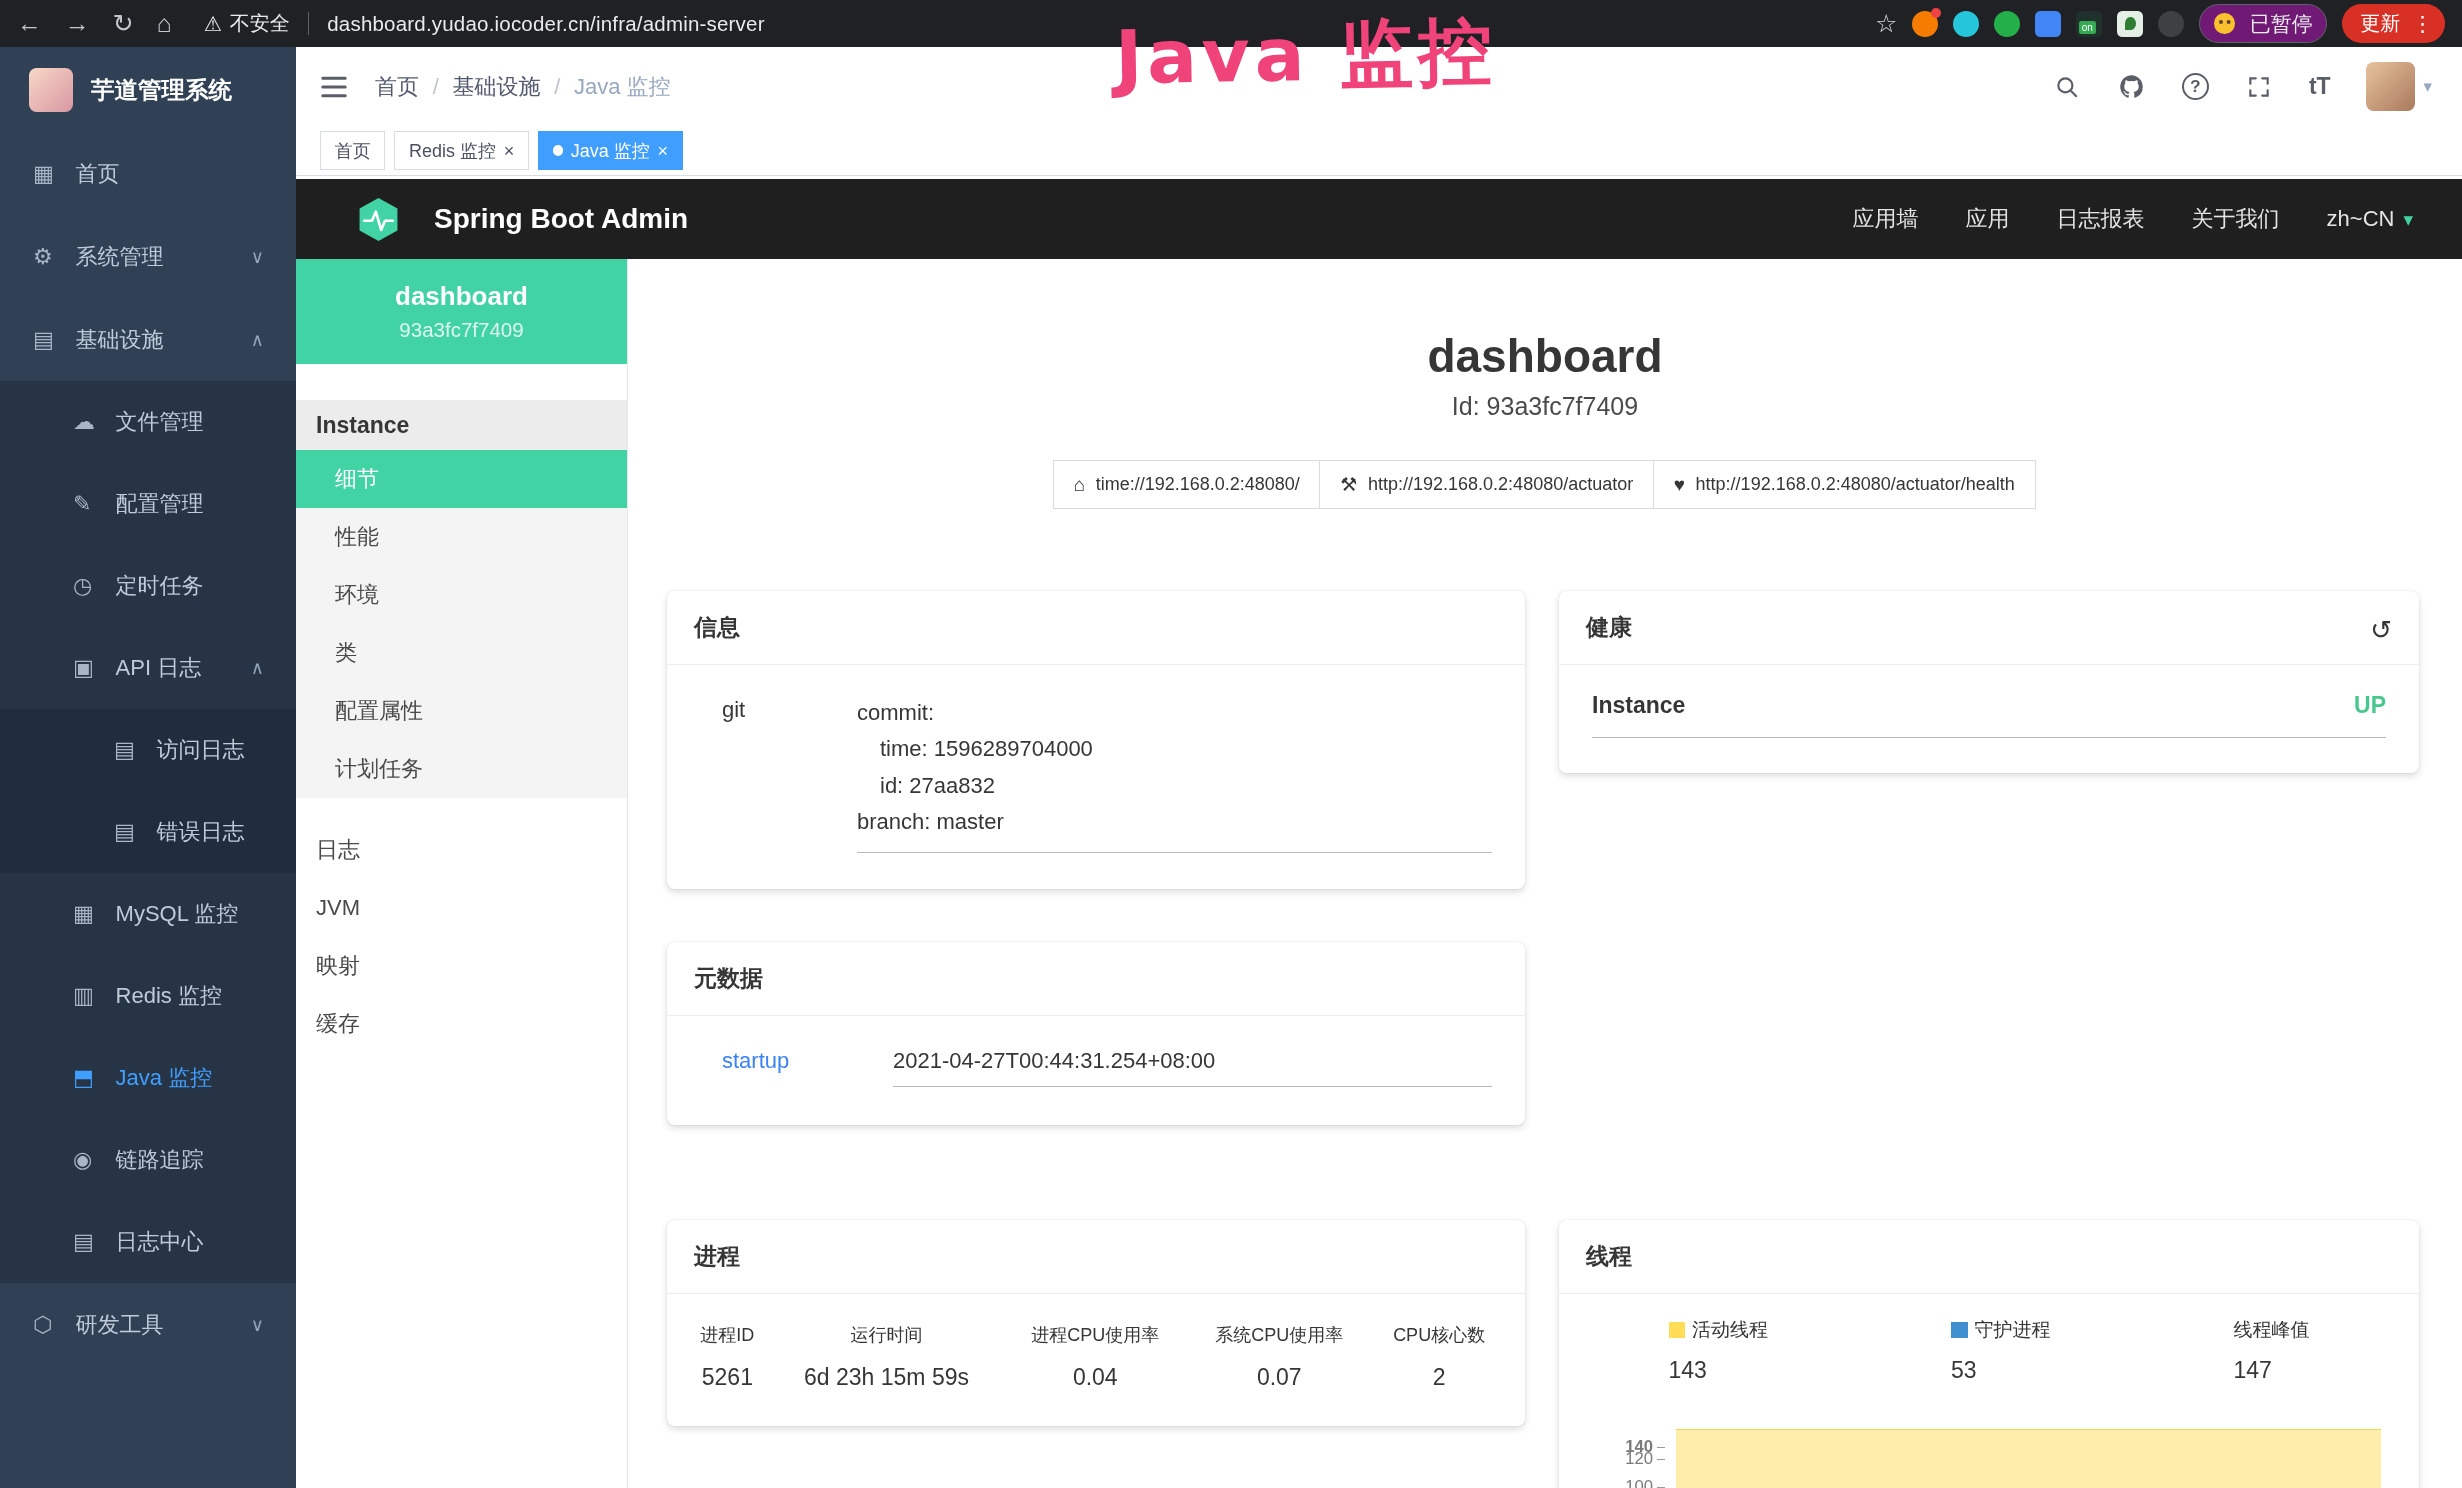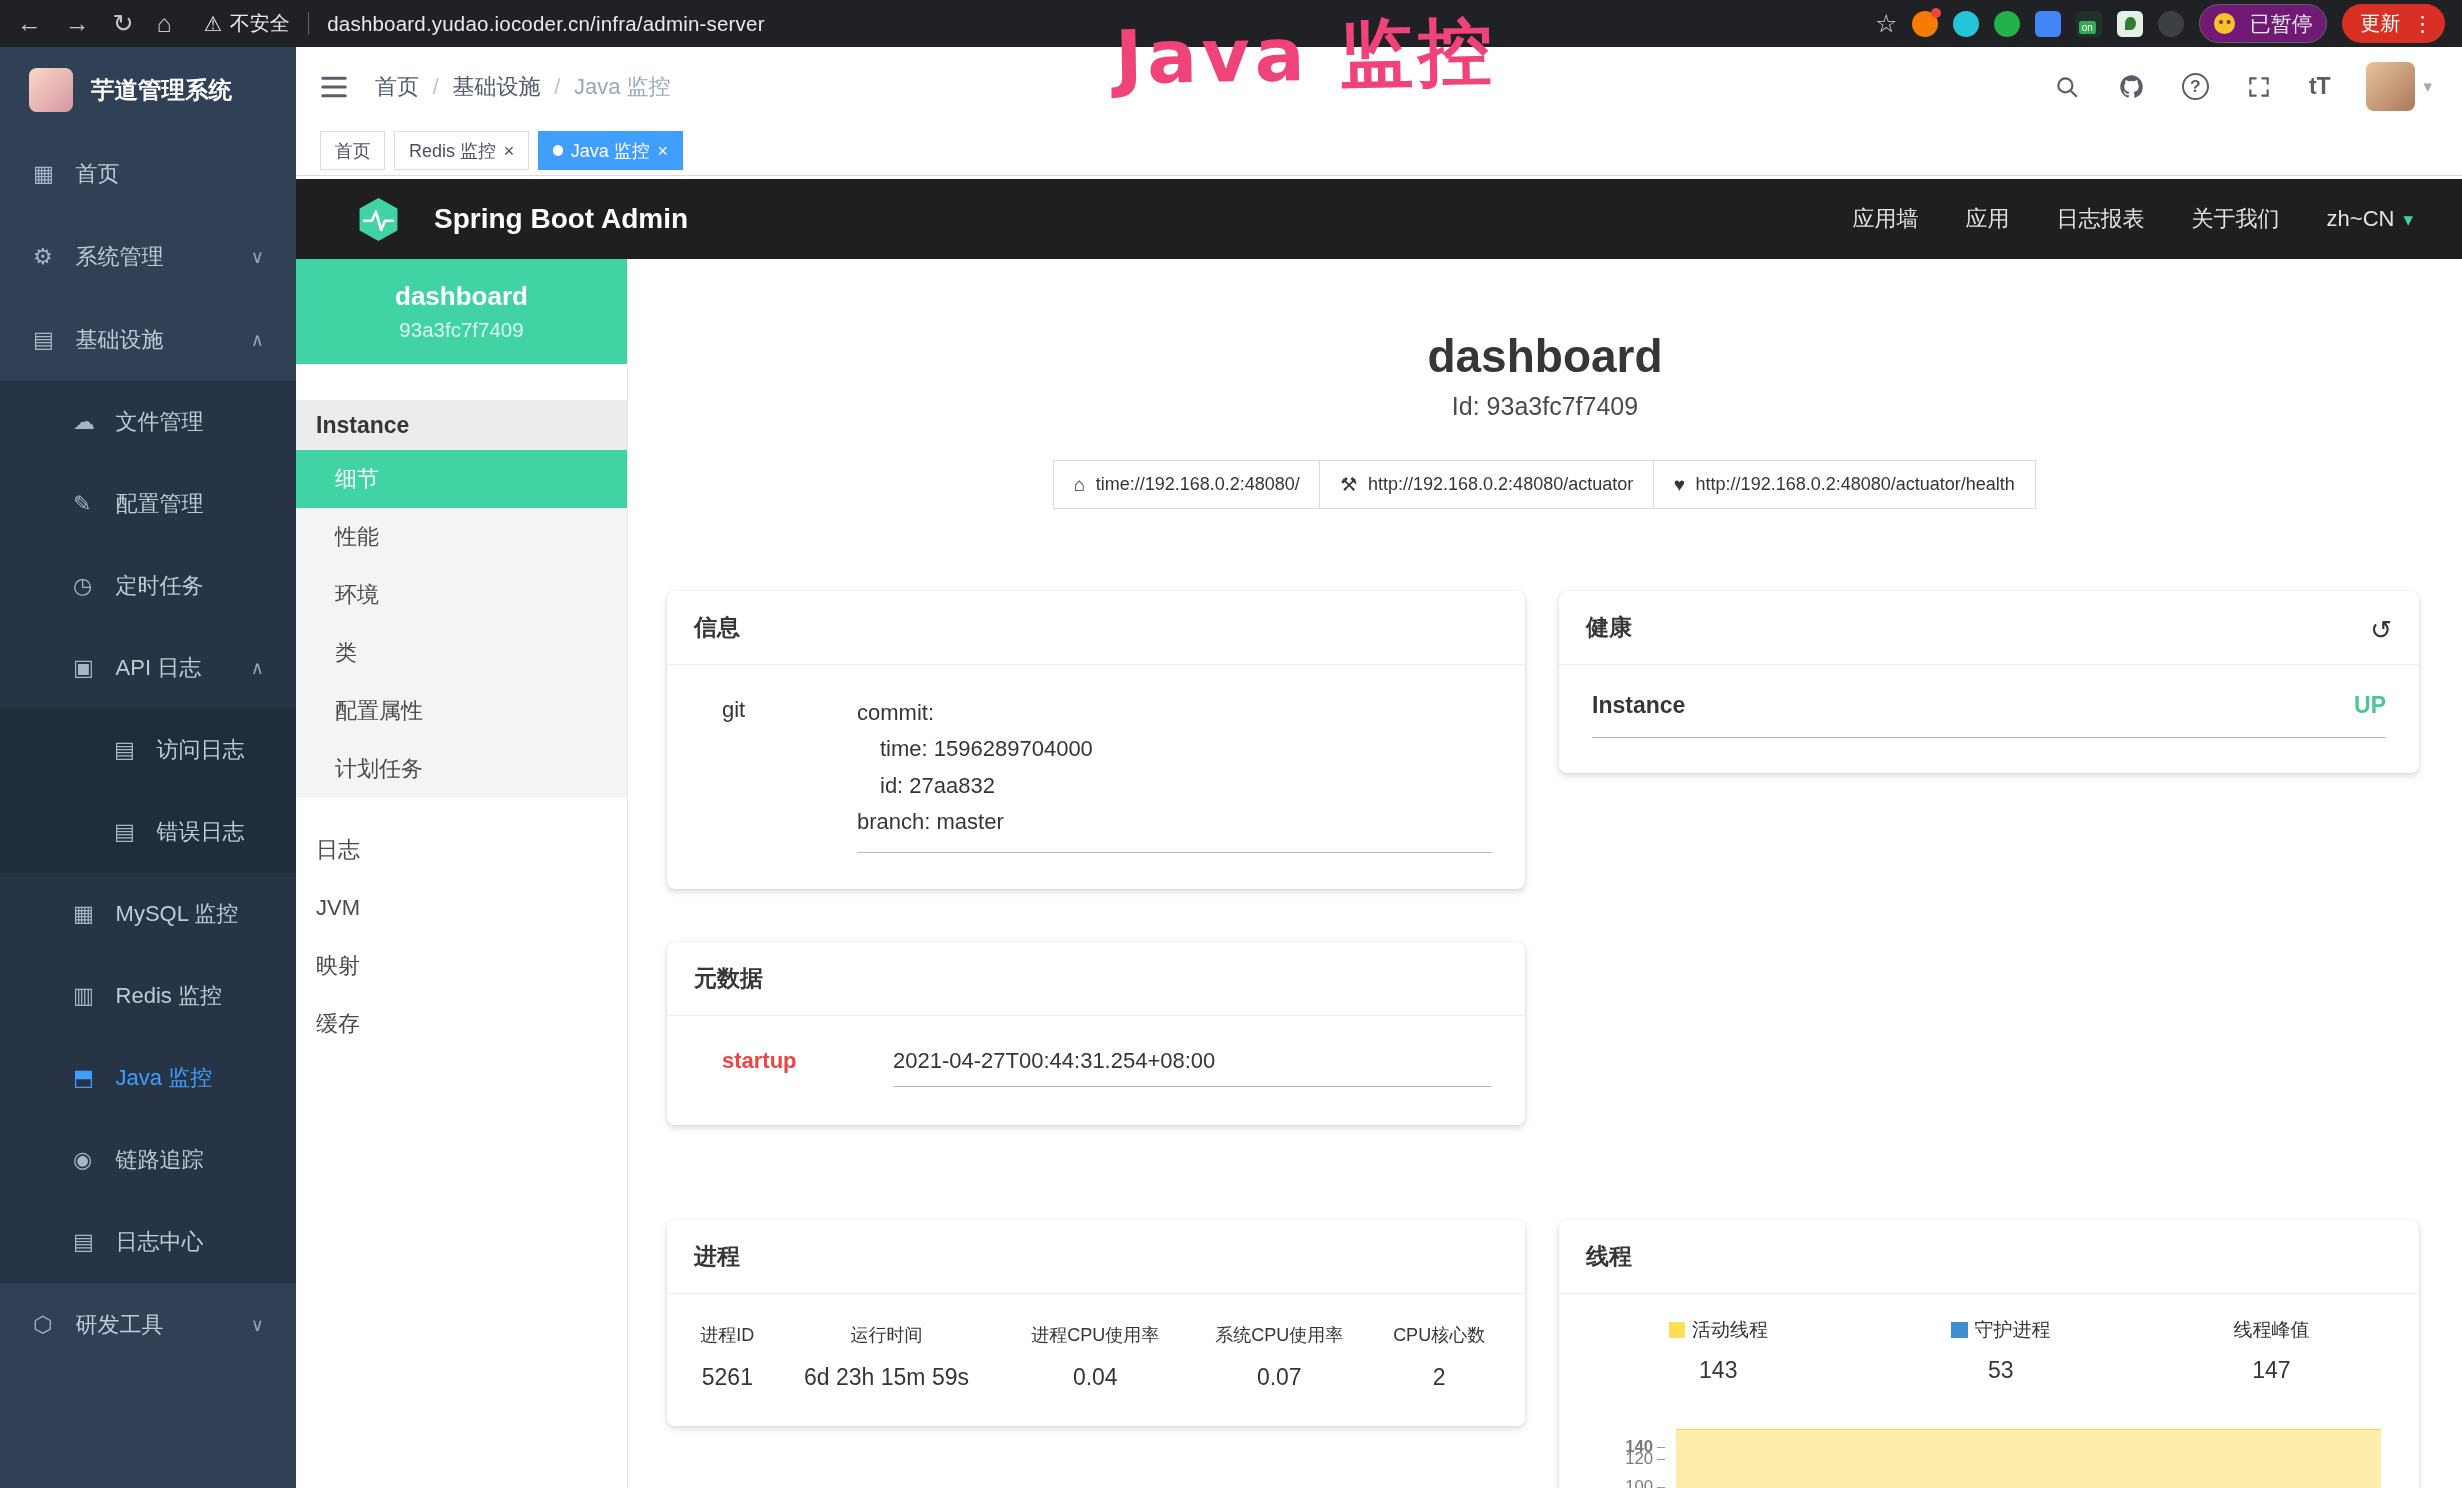--- a/index.html
+++ b/index.html
@@ -115,31 +115,31 @@
   .kv-key{width:135px;font-size:22px;color:#363636;padding-top:1.5px;}
   .kv-val{flex:1;font-size:22px;color:#363636;line-height:1.65;padding-bottom:12px;border-bottom:1.5px solid #b9b9b9;}
   .kv-line.indent{padding-left:23px;}
 
   .health-body{padding:27px 33px 35px;}
   .health-row{display:flex;align-items:center;justify-content:space-between;padding-bottom:18px;border-bottom:1.5px solid #b9b9b9;}
   .health-label{font-size:23px;color:#363636;font-weight:600;}
   .health-status{font-size:23px;font-weight:bold;color:#48c78e;text-align:center;}
 
   .metadata-body{display:flex;padding:32px 33px 38px 55px;}
-  .meta-key{width:171px;font-size:22px;color:#ef4444;font-weight:bold;}
+  .meta-key{width:171px;font-size:22px;color:#3b82f6;}
   .meta-val{flex:1;font-size:22px;color:#363636;padding-bottom:12px;border-bottom:1.5px solid #b9b9b9;}
 
   .process-body{padding:23px 18px 32px;}
   table.process{width:100%;border-collapse:collapse;}
   table.process th{font-size:18px;color:#363636;font-weight:normal;padding:6px 4.6px 13.7px;text-align:center;white-space:nowrap;}
   table.process td{font-size:23px;color:#363636;padding:3px 4.6px;text-align:center;white-space:nowrap;}
 
   .threads-body{padding:23px 18px 0;}
   .legend{display:flex;justify-content:space-around;}
-  .legend-item{display:flex;flex-direction:column;align-items:center;gap:13.7px;}
+  .legend-item{display:flex;flex-direction:column;align-items:flex-start;gap:13.7px;}
   .legend-top{display:flex;align-items:center;gap:6.8px;font-size:19px;color:#363636;white-space:nowrap;}
   .swatch{width:16.7px;height:16.7px;display:inline-block;flex:none;}
   .swatch.yellow{background:#ffdd57;}
   .swatch.blue{background:#3e8ed0;}
   .legend-val{font-size:23px;color:#363636;}
   .chart{position:relative;margin-top:38px;height:303px;}
   .ytick{position:absolute;left:23px;width:53px;text-align:right;font-size:16.7px;color:#7a7a7a;}
   .ytick::after{content:"";position:absolute;right:-12px;top:50%;width:7.6px;height:1.5px;background:#9a9a9a;}
   .yt-140{top:15px;font-weight:bold;} .yt-120{top:27px;} .yt-100{top:55px;}
   .area{position:absolute;left:99px;right:20px;top:7.6px;height:319px;background:rgba(255,221,87,.5);border-top:1.5px solid #f0d35a;}

